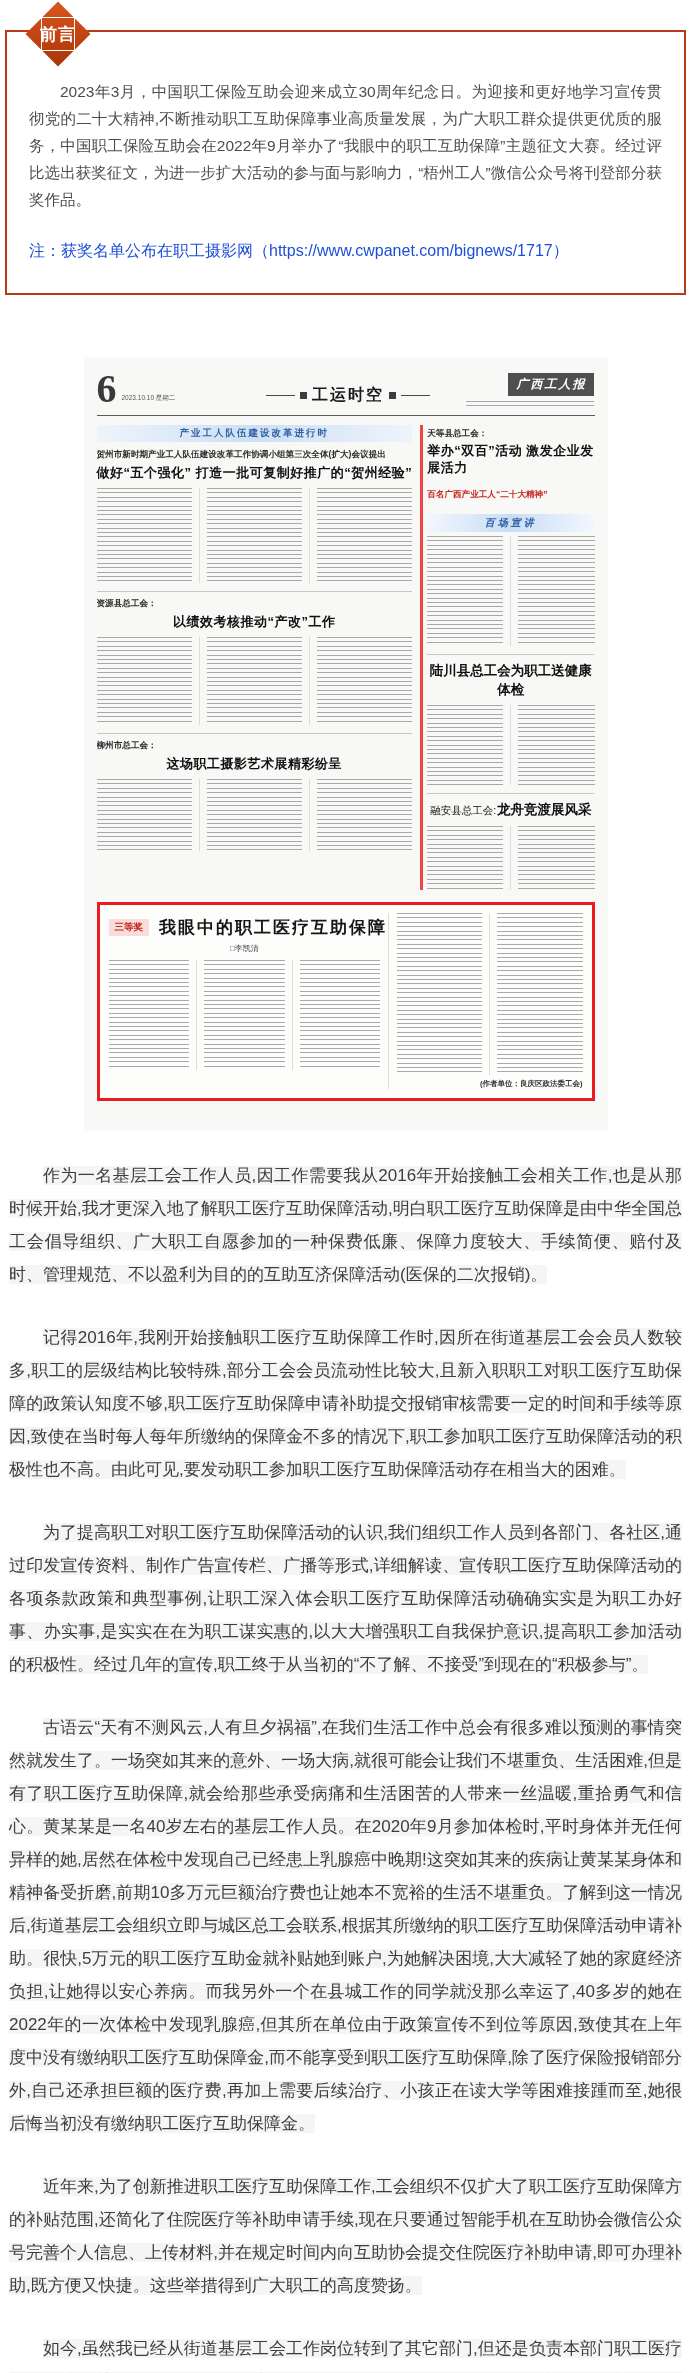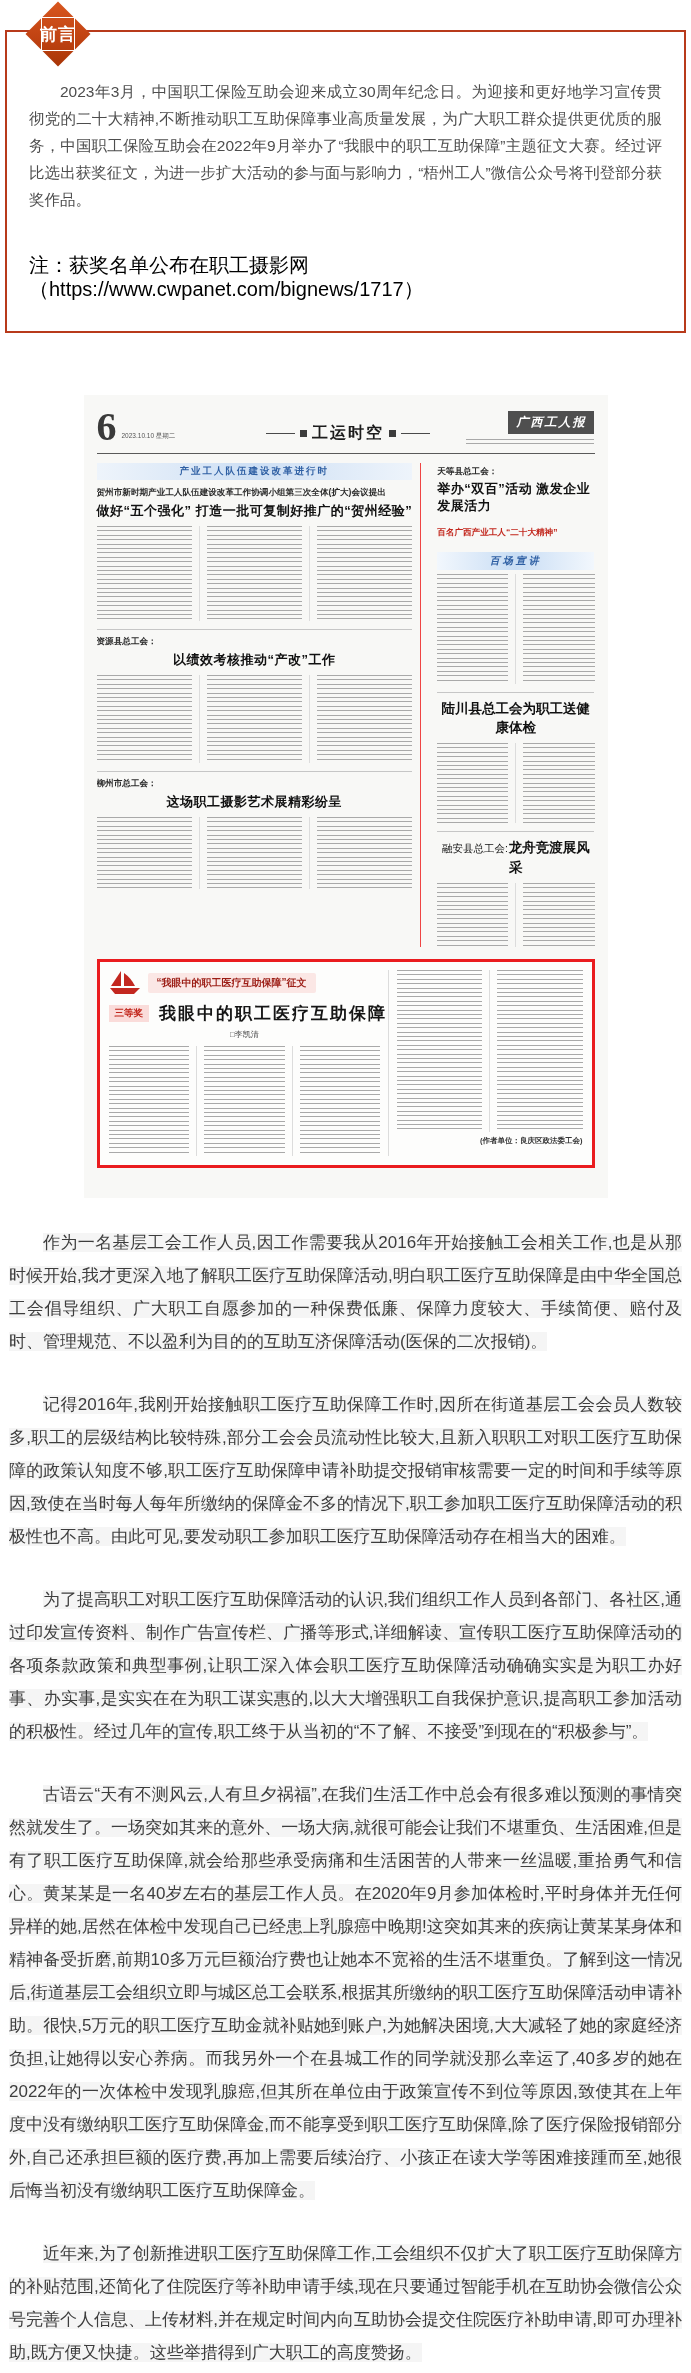--- a/index.html
+++ b/index.html
@@ -37,22 +37,22 @@
   .badge-text {
     position: absolute; inset: 0;
     display: flex; align-items: center; justify-content: center;
     color: #ffffff; font-size: 17px; font-weight: bold; letter-spacing: 1px;
   }
   .preface-text {
     font-size: 15.5px; line-height: 27px; color: #4d4d4d;
     text-indent: 2em; text-align: justify;
   }
   .preface-note {
-    margin-top: 40px;
-    font-size: 20px; line-height: 24px; color: #000000;
+    margin-top: 26px;
+    font-size: 16px; line-height: 24px; color: #1d4ed8;
   }
 
   
   .newspaper {
     width: 524px; margin: 62px auto 0;
     background: #f8f8f6;
     padding: 14px 13px 30px 13px;
   }
   .np-header { display: flex; align-items: flex-start; }
   .np-pageno-wrap { display: flex; align-items: flex-end; gap: 5px; width: 34%; }
@@ -68,21 +68,21 @@
     font-family: "Liberation Serif", "DejaVu Serif", serif;
     font-style: italic; font-weight: bold; font-size: 12px;
     padding: 3px 8px; letter-spacing: 2px; white-space: nowrap;
   }
   .fake { display: block; background: repeating-linear-gradient(to bottom, #a9a9a9 0, #a9a9a9 1px, transparent 1px, transparent 4.4px); background-clip: content-box; }
   .fake-fineprint { width: 128px; height: 6px; }
   .np-rule { border-top: 1.5px solid #5a5a5a; margin: 8px 0 9px; }
 
   .np-cols { display: flex; }
   .np-left { width: 65%; padding-right: 8px; }
-  .np-right { width: 35%; border-left: 1px solid #ef4444; padding-left: 16px; }
+  .np-right { width: 35%; border-left: 3px solid #ef4444; padding-left: 4px; }
 
   .np-banner { margin-bottom: 7px; }
   .np-banner-red {
     background: linear-gradient(#fdf1f0, #fae3e1);
     color: #d0271c; font-family: "Liberation Serif", "DejaVu Serif", serif;
     font-style: italic; font-weight: bold; font-size: 11.5px;
     text-align: center; padding: 3px 0 2px; letter-spacing: 2px;
     border-bottom: 2px solid #8fa9d6;
   }
   .np-banner-blue {
@@ -226,28 +226,20 @@
         <div class="tcols h64">
           <i class="fake"></i>
           <i class="fake"></i>
         </div>
       </div>
     </div>
 
     <div class="np-feature">
       <div class="feat-flex">
         <div class="feat-left">
-          <div class="feat-top">
-            <svg width="32" height="26" viewBox="0 0 32 26">
-              <path d="M12 1 L12 16 L2 16 Z" fill="#c3271f"></path>
-              <path d="M15 3 L15 16 L26 16 Q22 8 15 3 Z" fill="#c3271f"></path>
-              <path d="M1 18 L31 18 L25 24 L6 24 Z" fill="#c3271f"></path>
-            </svg>
-            <span class="feat-tag">“我眼中的职工医疗互助保障”征文</span>
-          </div>
           <div class="feat-headrow">
             <span class="feat-award">三等奖</span>
             <span class="feat-headline">我眼中的职工医疗互助保障</span>
           </div>
           <div class="feat-byline">□李凯清</div>
           <div class="tcols h110">
             <i class="fake"></i>
             <i class="fake"></i>
             <i class="fake"></i>
           </div>

